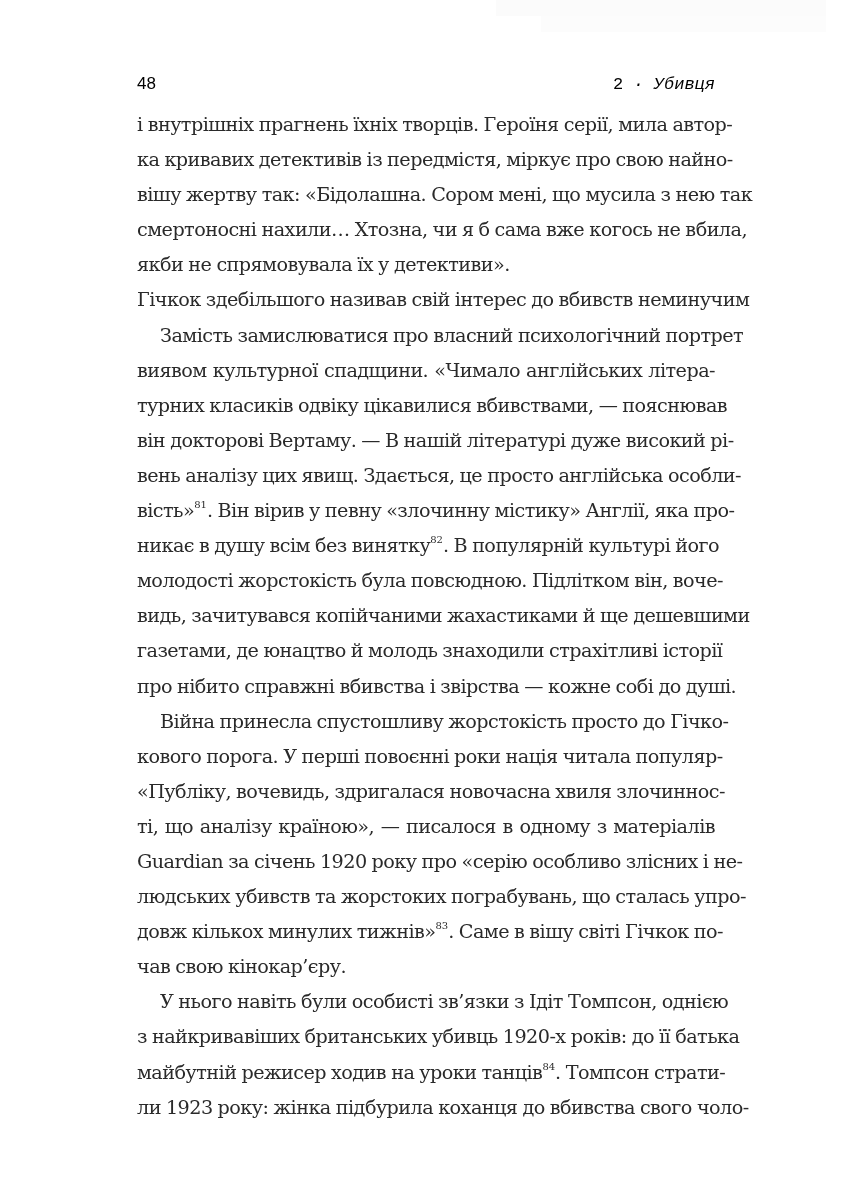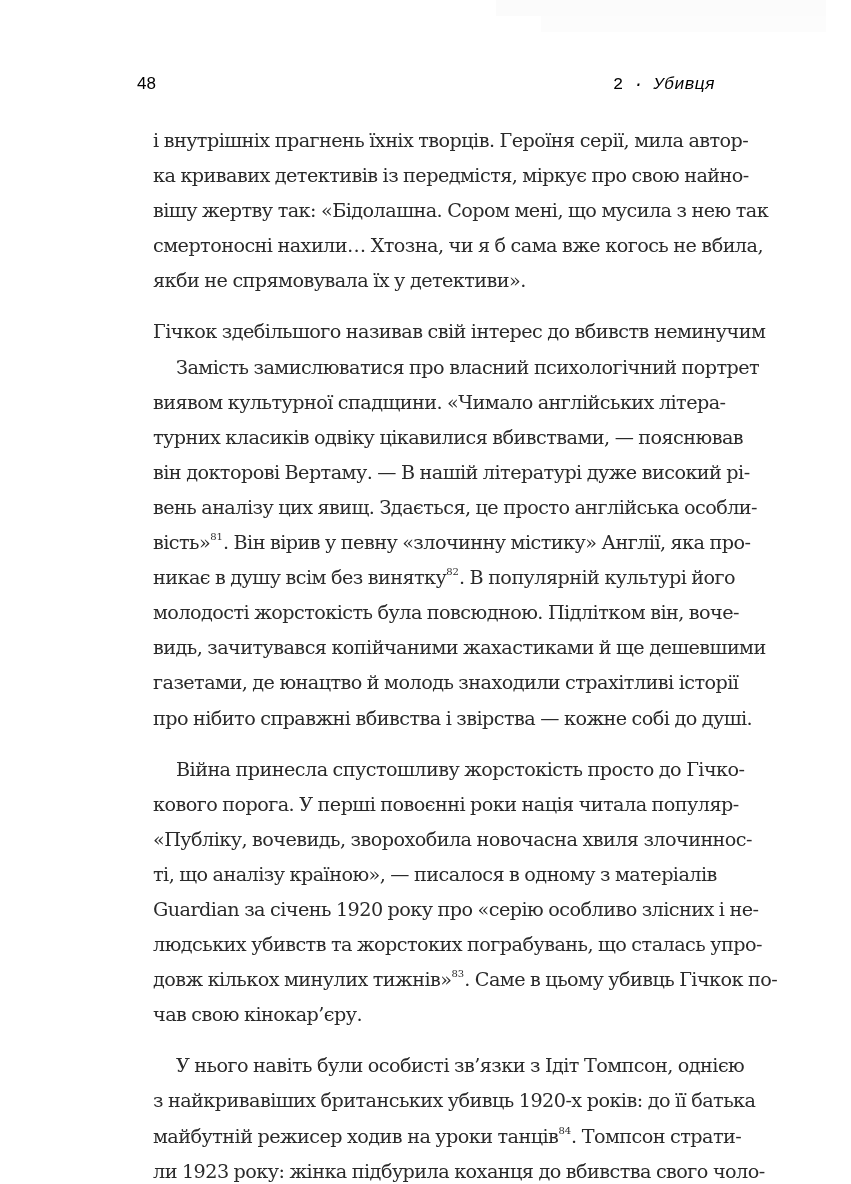--- a/index.html
+++ b/index.html
@@ -57,21 +57,21 @@
       top: 107px;
       width: 578px;
       font-family: "DejaVu Serif", serif;
       font-size: 19.2px;
       line-height: 35.1px;
       letter-spacing: -0.55px;
       word-spacing: -0.5px;
       color: #2a2a2a;
     }
     .paragraph {
-      margin: 16px;
+      margin: 0;
       text-align: justify;
       text-align-last: left;
       hyphens: manual;
     }
     .line {
       display: block;
       text-align: justify;
       text-align-last: justify;
       white-space: nowrap;
       height: 35.1px;
@@ -123,25 +123,25 @@
     <span class="line"><span>никає в душу всім без винятку</span><sup class="fn">82</sup><span>. В популярній культурі його</span></span>
     <span class="line">молодості жорстокість була повсюдною. Підлітком він, воче-</span>
     <span class="line">видь, зачитувався копійчаними жахастиками й ще дешевшими</span>
     <span class="line">газетами, де юнацтво й молодь знаходили страхітливі історії</span>
     <span class="line last">про нібито справжні вбивства і звірства — кожне собі до душі.</span>
   </div>
 
   <div class="paragraph">
     <span class="line indent">Війна принесла спустошливу жорстокість просто до Гічко-</span>
     <span class="line">кового порога. У перші повоєнні роки нація читала популяр-</span>
-    <span class="line">«Публіку, вочевидь, зворохобила новочасна хвиля злочиннос-</span>
+    <span class="line">«Публіку, вочевидь, здригалася новочасна хвиля злочиннос-</span>
     <span class="line">ті, що аналізу країною», — писалося в одному з матеріалів</span>
     <span class="line">Guardian за січень 1920 року про «серію особливо злісних і не-</span>
     <span class="line">людських убивств та жорстоких пограбувань, що сталась упро-</span>
-    <span class="line"><span>довж кількох минулих тижнів»</span><sup class="fn">83</sup><span>. Саме в цьому убивць Гічкок по-</span></span>
+    <span class="line"><span>довж кількох минулих тижнів»</span><sup class="fn">83</sup><span>. Саме в вішу світі Гічкок по-</span></span>
     <span class="line last">чав свою кінокар’єру.</span>
   </div>
 
   <div class="paragraph">
     <span class="line indent">У нього навіть були особисті зв’язки з Ідіт Томпсон, однією</span>
     <span class="line">з найкривавіших британських убивць 1920-х років: до її батька</span>
     <span class="line"><span>майбутній режисер ходив на уроки танців</span><sup class="fn">84</sup><span>. Томпсон страти-</span></span>
     <span class="line">ли 1923 року: жінка підбурила коханця до вбивства свого чоло-</span>
 
   </div>

